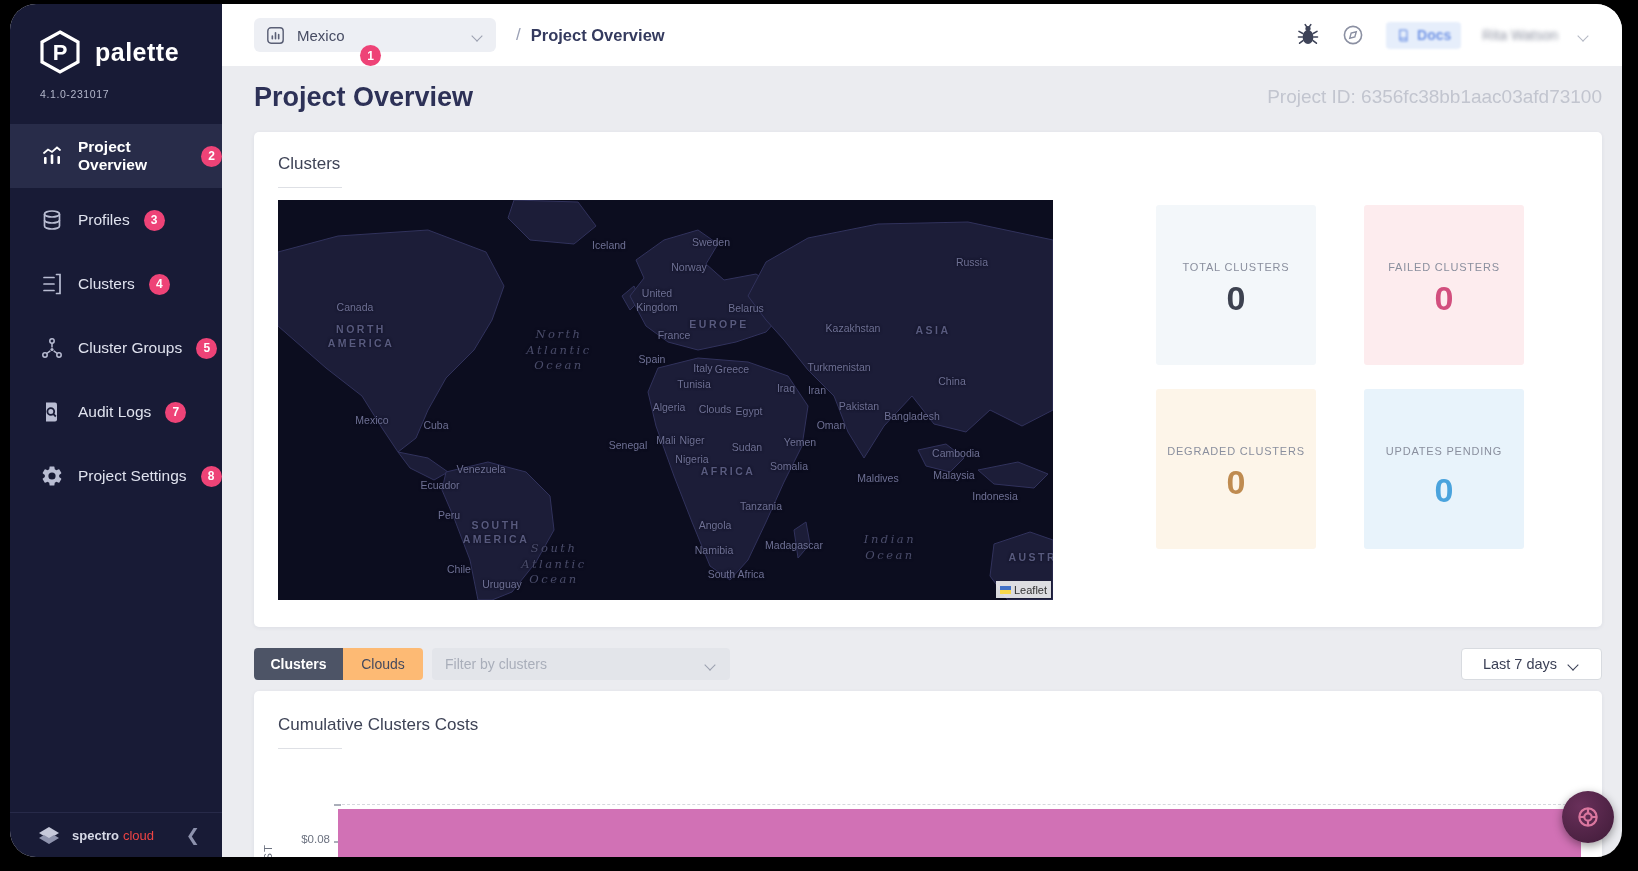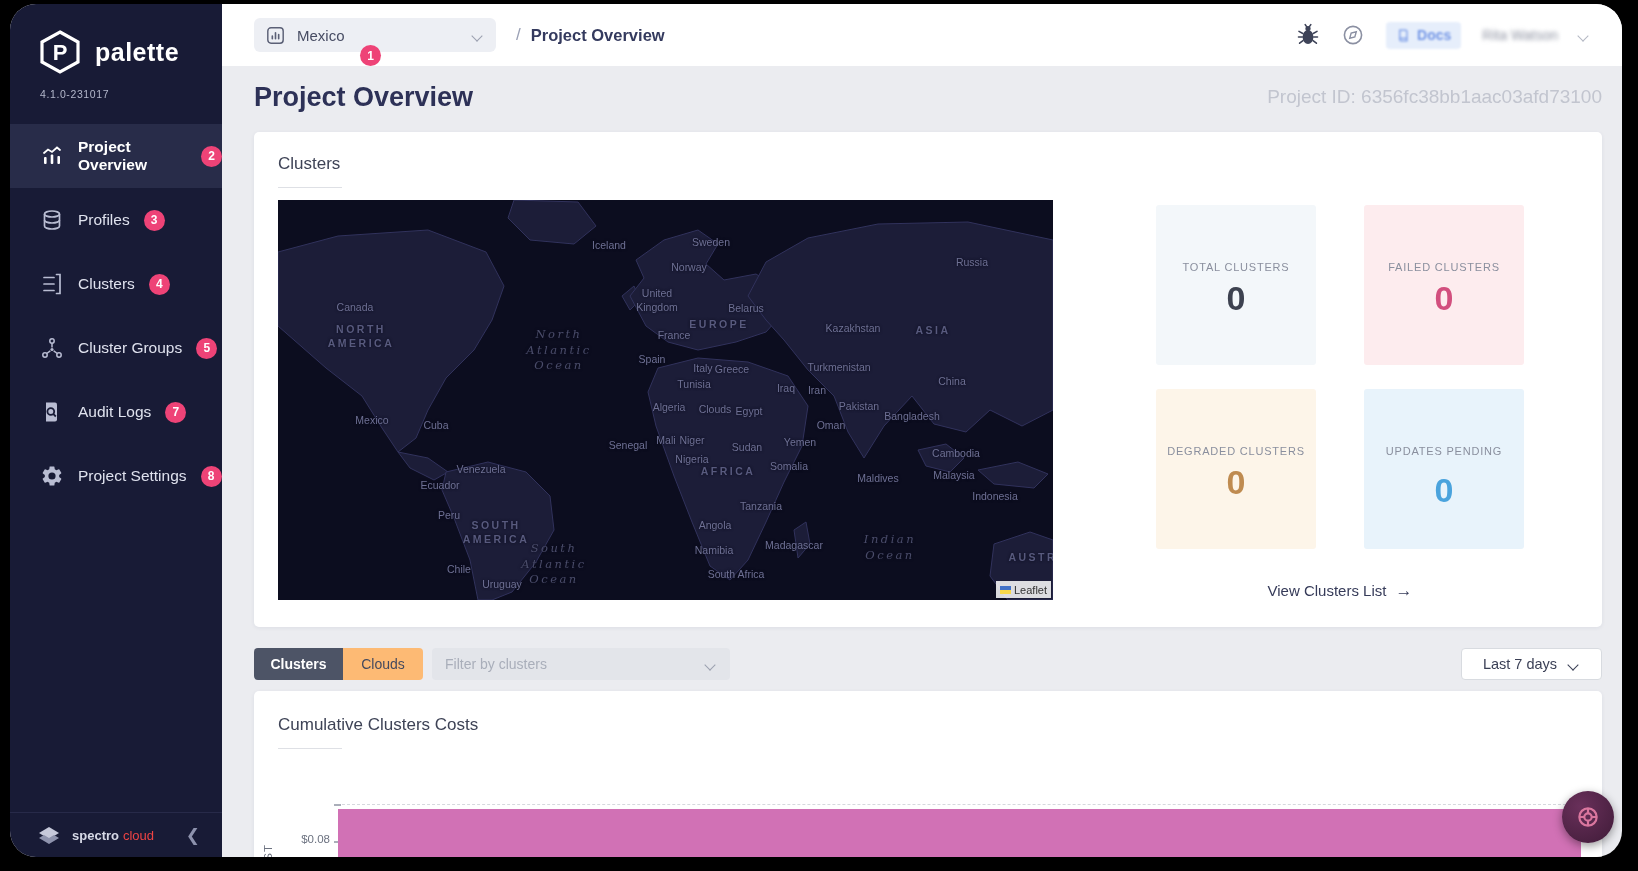--- a/index.html
+++ b/index.html
@@ -369,23 +369,20 @@
               </div>
               <div class="tile" style="background: rgb(253, 245, 233);">
                 <div class="t-lbl">DEGRADED CLUSTERS</div>
                 <div class="t-val" style="color: rgb(191, 139, 80);">0</div>
               </div>
               <div class="tile" style="background: rgb(232, 243, 251); gap: 8px;">
                 <div class="t-lbl">UPDATES PENDING</div>
                 <div class="t-val" style="color: rgb(74, 163, 221);">0</div>
               </div>
             </div>
-          <div class="view-link">
-            <span>View Clusters List</span><span class="arr">→</span>
-          </div>
         </div>
       </div>
 
       <div class="filterbar">
         <div id="tabs-box" style="display:flex">
             <div class="tab t0 on">Clusters</div>
             <div class="tab t1 off">Clouds</div>
           </div>
         <div class="filter-select">
           <span>Filter by clusters</span>

